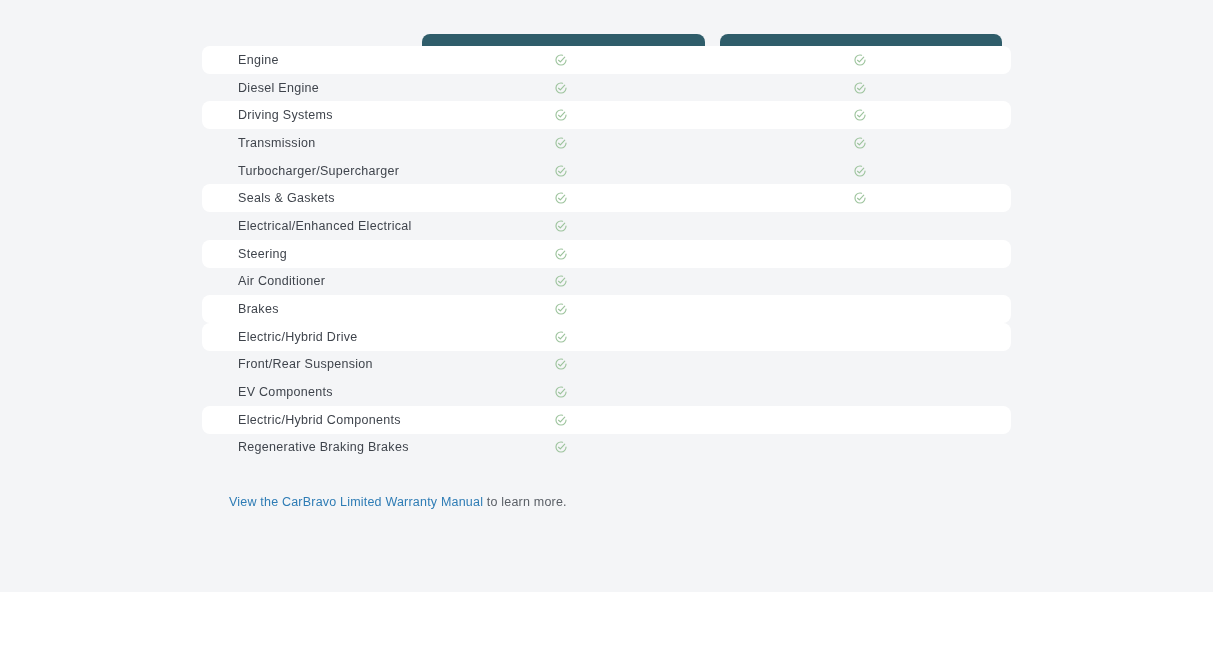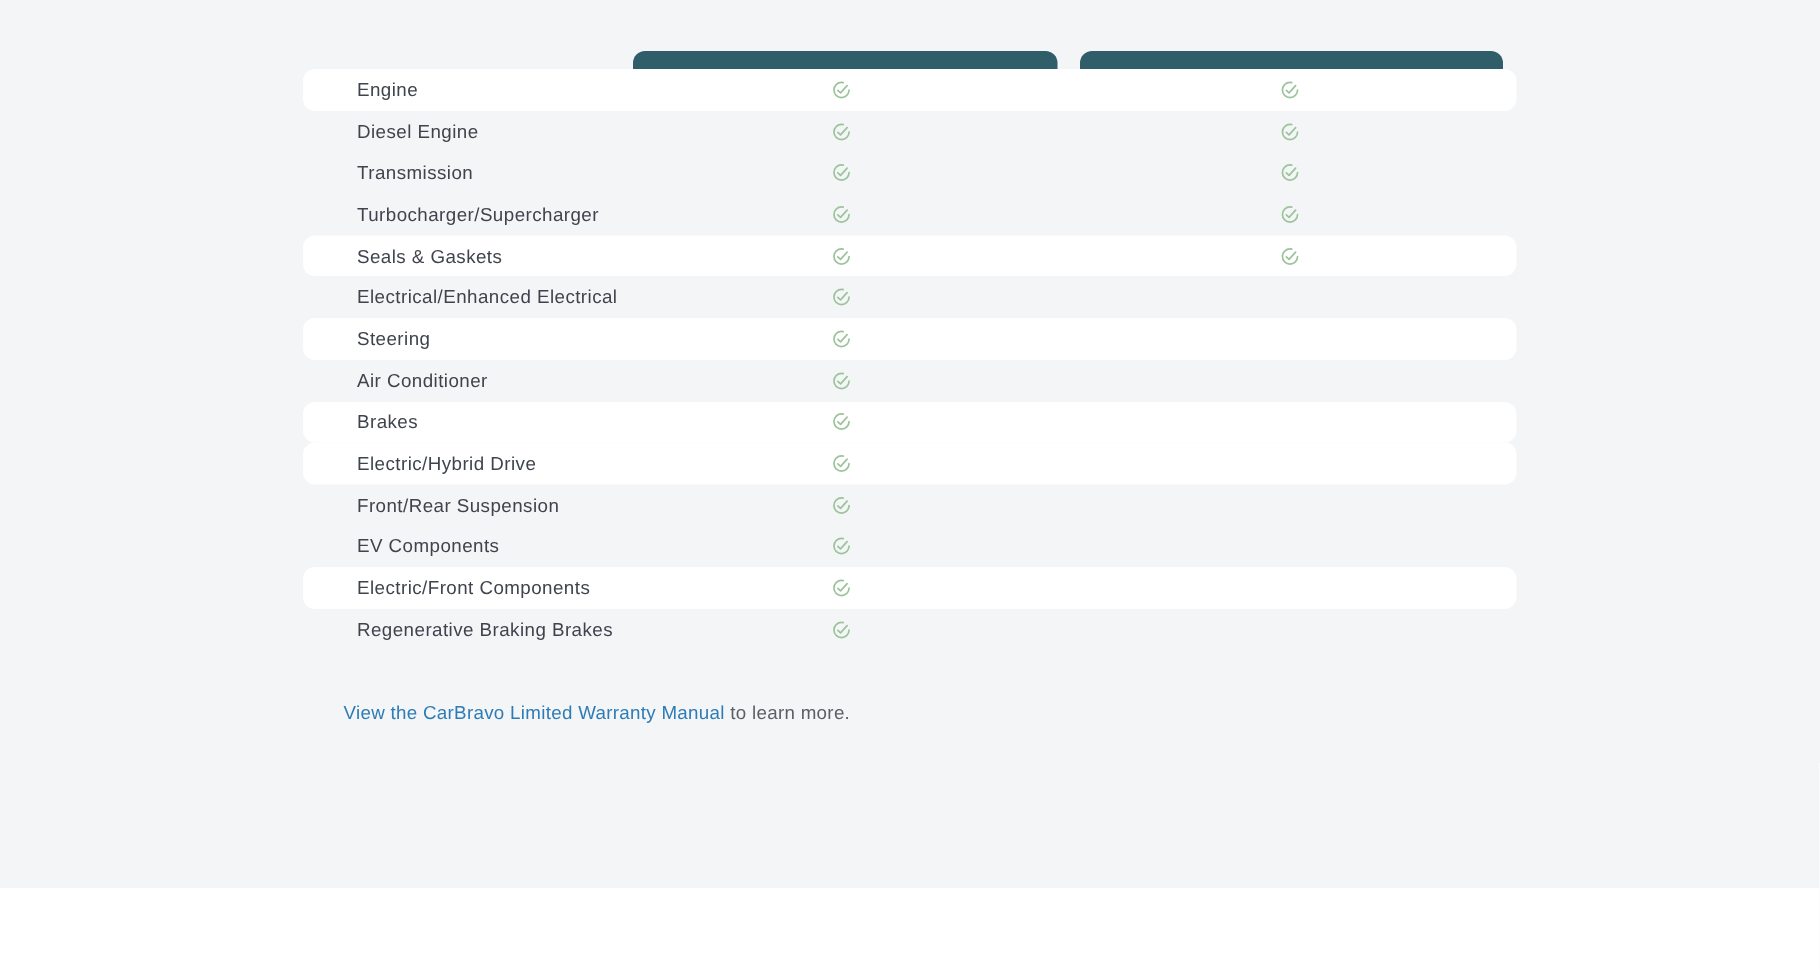--- a/index.html
+++ b/index.html
@@ -127,20 +127,35 @@
       </svg>
     </span>
     <span class="check check-2">
       <svg width="13" height="13" viewBox="0 0 16 16" aria-hidden="true">
         <circle cx="8" cy="8" r="6.2" fill="none" stroke="currentColor" stroke-width="1.4" stroke-dasharray="30.5 8.5" stroke-linecap="round"></circle>
         <path d="M5 8.3 L7.2 10.4 L12.6 4.4" fill="none" stroke="currentColor" stroke-width="1.4" stroke-linecap="round" stroke-linejoin="round"></path>
       </svg>
     </span>
   </div>
 
+  <div class="row white">
+    <span class="row-label">Driving Systems</span>
+    <span class="check check-1">
+      <svg width="13" height="13" viewBox="0 0 16 16" aria-hidden="true">
+        <circle cx="8" cy="8" r="6.2" fill="none" stroke="currentColor" stroke-width="1.4" stroke-dasharray="30.5 8.5" stroke-linecap="round"></circle>
+        <path d="M5 8.3 L7.2 10.4 L12.6 4.4" fill="none" stroke="currentColor" stroke-width="1.4" stroke-linecap="round" stroke-linejoin="round"></path>
+      </svg>
+    </span>
+    <span class="check check-2">
+      <svg width="13" height="13" viewBox="0 0 16 16" aria-hidden="true">
+        <circle cx="8" cy="8" r="6.2" fill="none" stroke="currentColor" stroke-width="1.4" stroke-dasharray="30.5 8.5" stroke-linecap="round"></circle>
+        <path d="M5 8.3 L7.2 10.4 L12.6 4.4" fill="none" stroke="currentColor" stroke-width="1.4" stroke-linecap="round" stroke-linejoin="round"></path>
+      </svg>
+    </span>
+  </div>
 
   <div class="row">
     <span class="row-label">Transmission</span>
     <span class="check check-1">
       <svg width="13" height="13" viewBox="0 0 16 16" aria-hidden="true">
         <circle cx="8" cy="8" r="6.2" fill="none" stroke="currentColor" stroke-width="1.4" stroke-dasharray="30.5 8.5" stroke-linecap="round"></circle>
         <path d="M5 8.3 L7.2 10.4 L12.6 4.4" fill="none" stroke="currentColor" stroke-width="1.4" stroke-linecap="round" stroke-linejoin="round"></path>
       </svg>
     </span>
     <span class="check check-2">
@@ -255,21 +270,21 @@
     <span class="check check-1">
       <svg width="13" height="13" viewBox="0 0 16 16" aria-hidden="true">
         <circle cx="8" cy="8" r="6.2" fill="none" stroke="currentColor" stroke-width="1.4" stroke-dasharray="30.5 8.5" stroke-linecap="round"></circle>
         <path d="M5 8.3 L7.2 10.4 L12.6 4.4" fill="none" stroke="currentColor" stroke-width="1.4" stroke-linecap="round" stroke-linejoin="round"></path>
       </svg>
     </span>
 
   </div>
 
   <div class="row white">
-    <span class="row-label">Electric/Front Components</span>
+    <span class="row-label">Electric/Hybrid Components</span>
     <span class="check check-1">
       <svg width="13" height="13" viewBox="0 0 16 16" aria-hidden="true">
         <circle cx="8" cy="8" r="6.2" fill="none" stroke="currentColor" stroke-width="1.4" stroke-dasharray="30.5 8.5" stroke-linecap="round"></circle>
         <path d="M5 8.3 L7.2 10.4 L12.6 4.4" fill="none" stroke="currentColor" stroke-width="1.4" stroke-linecap="round" stroke-linejoin="round"></path>
       </svg>
     </span>
 
   </div>
 
   <div class="row">

